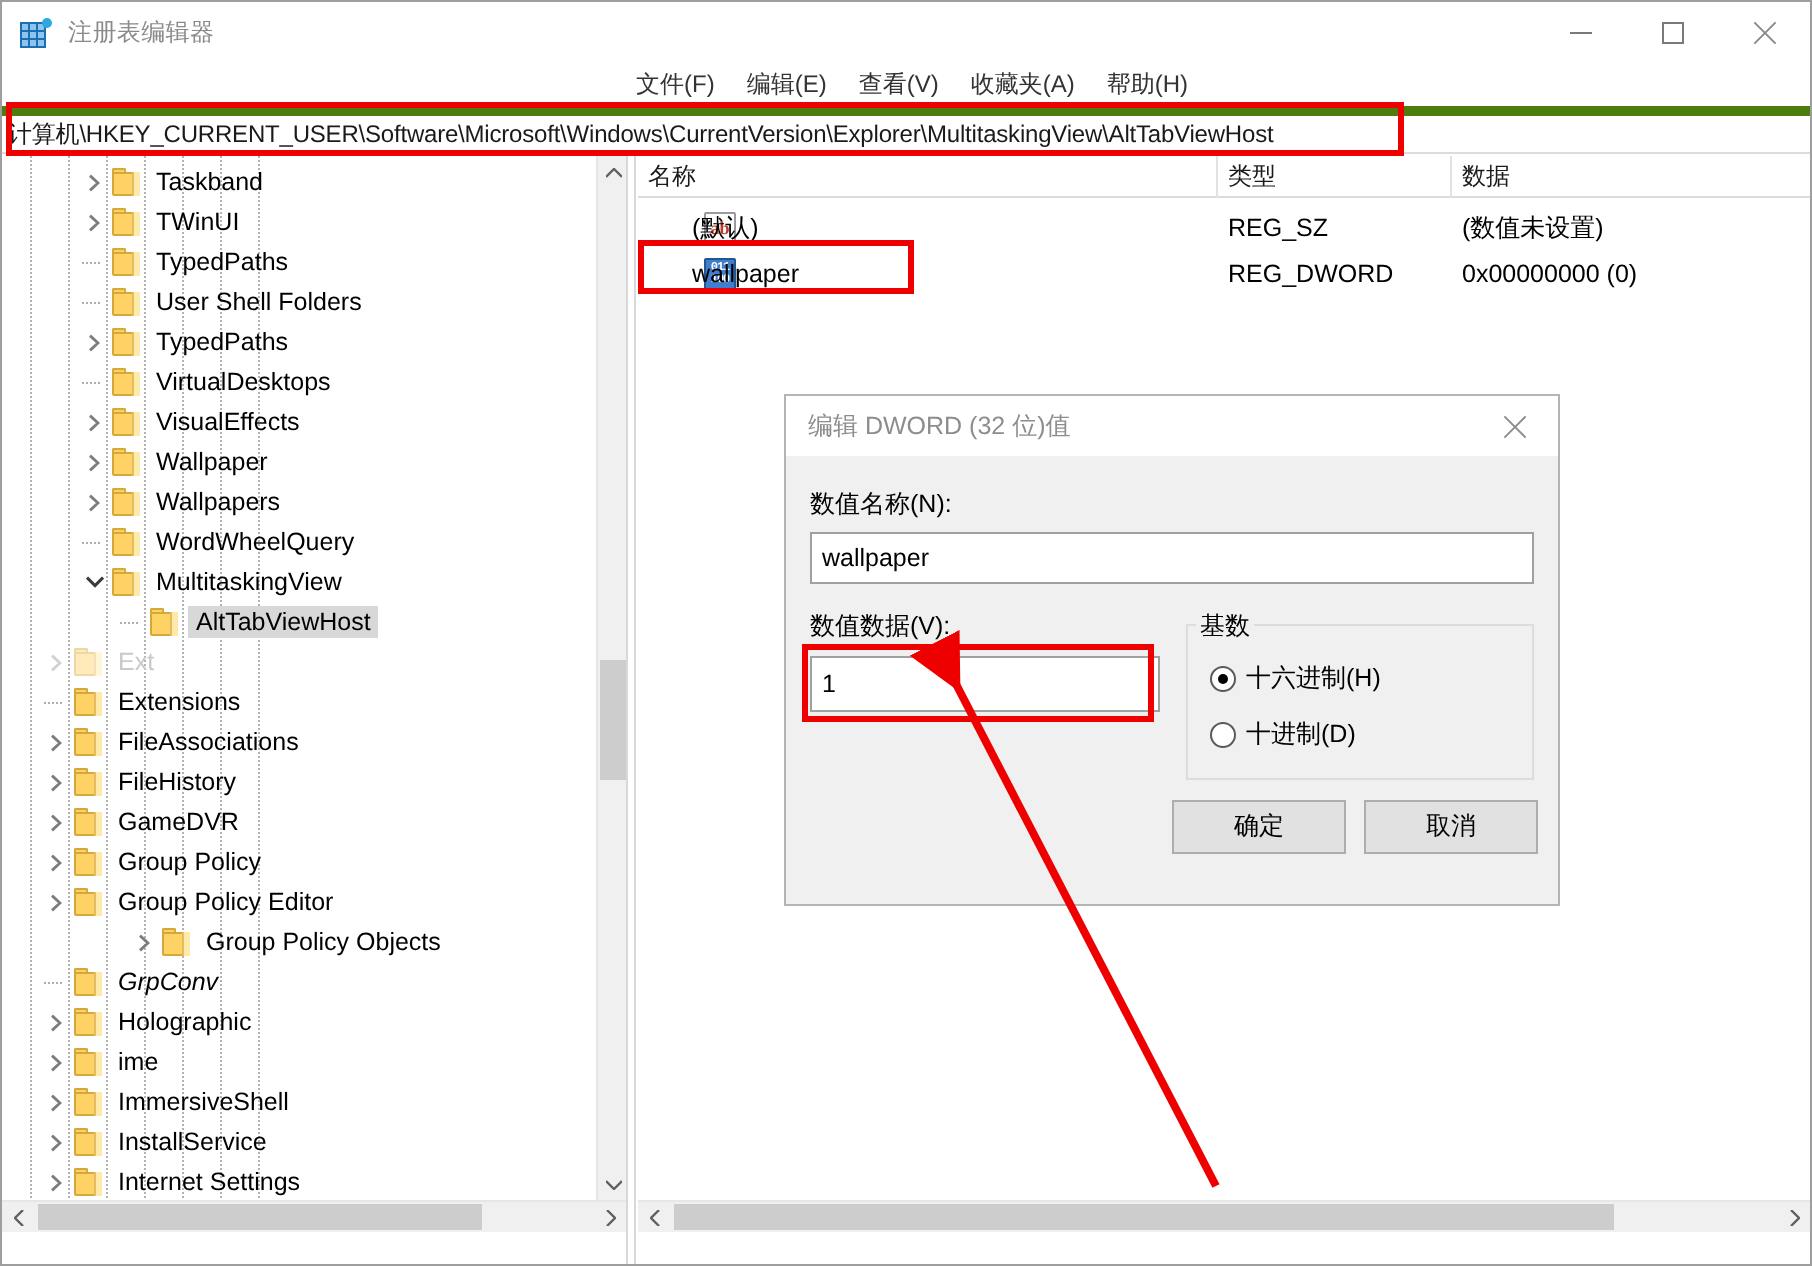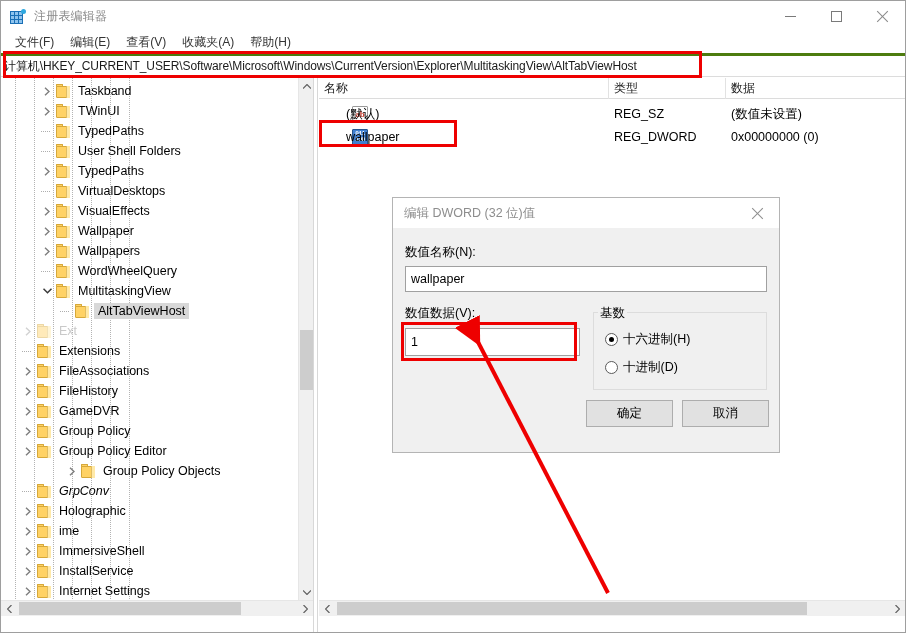--- a/index.html
+++ b/index.html
@@ -54,30 +54,30 @@
   .wc .cls { position: relative; width: 13px; height: 13px; display: block; }
   .wc .cls::before, .wc .cls::after {
     content: ""; position: absolute; left: -1px; top: 6px; width: 15px; height: 1px; background: #8a8a8a;
   }
   .wc .cls::before { transform: rotate(45deg); }
   .wc .cls::after  { transform: rotate(-45deg); }
 
   
   .menubar {
     position: absolute; left: 0; top: 31px; width: 904px; height: 21px;
-    background: #ffffff; display: flex; align-items: center; padding-left: 6px;
+    background: #ffffff; display: flex; align-items: center; padding-left: 6px; justify-content: center;
   }
   .menuitem {
     font-size: 12px; color: #333; padding: 2px 8px; white-space: nowrap;
   }
 
   
   .addressbar {
     position: absolute; left: 0; top: 52px; width: 904px; height: 24px;
-    background: #ffffff; border-top: 3px solid #4d7c0f; border-bottom: 1px solid #dcdcdc;
+    background: #ffffff; border-top: 5px solid #4d7c0f; border-bottom: 1px solid #dcdcdc;
     display: flex; align-items: center;
   }
   .addr-text {
     font-size: 12px; color: #1a1a1a; padding-left: 3px; white-space: nowrap;
     letter-spacing: -0.1px;
   }
 
   
   .pane-left {
     position: absolute; left: 0; top: 77px; width: 312px; height: 538px;

